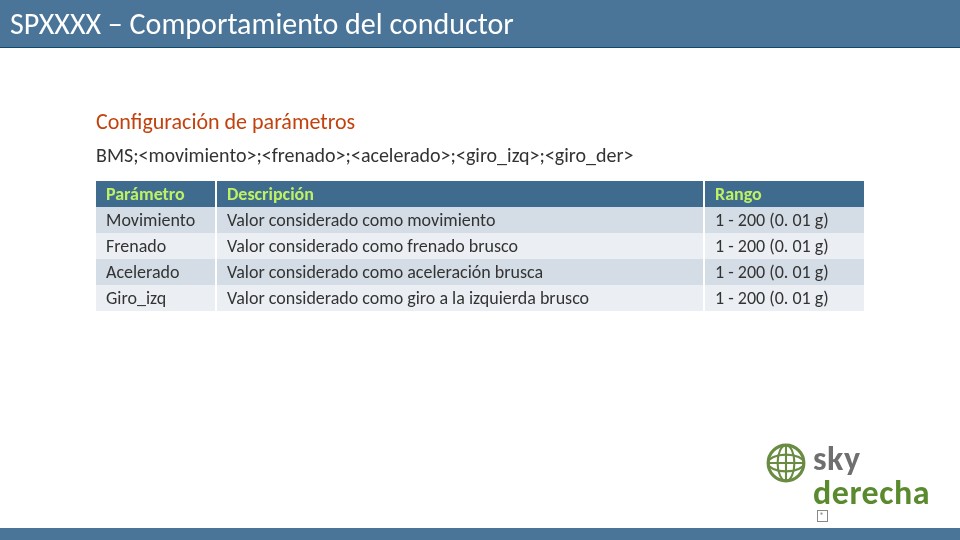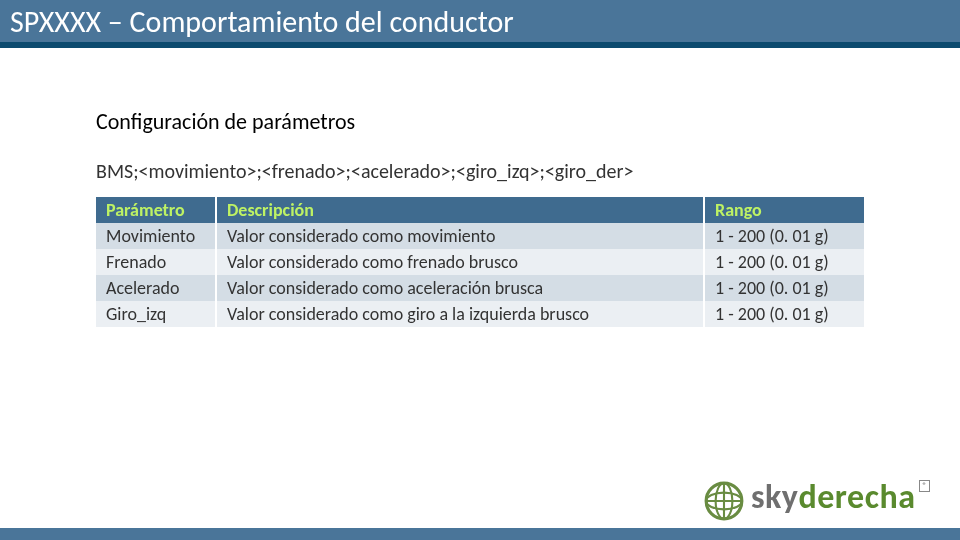--- a/index.html
+++ b/index.html
@@ -8,31 +8,31 @@
 
   .title-bar {
     background: #4a7599;
     color: #fff;
     height: 48px;
     display: flex;
     align-items: center;
     padding: 0 10px;
     font-size: 30px;
     font-weight: 400;
-    border-bottom: 6px solid #0c4a6e;
+    border-bottom: 1px solid #0c4a6e;
   }
 
   .content {
     padding: 60px 96px 0 96px;
   }
   .section-heading {
     font-size: 22px;
-    color: #000000;
+    color: #c2410c;
     font-weight: 400;
-    margin-bottom: 24px;
+    margin-bottom: 8px;
   }
   .command-line {
     font-size: 20px;
     color: #333;
     margin-bottom: 14px;
   }
 
   table.param-table {
     width: 100%;
     border-collapse: collapse;
@@ -76,20 +76,21 @@
   }
   .logo-icon svg { width: 42px; height: 42px; display: block; }
   .logo-text {
     font-size: 34px;
     font-weight: 600;
     color: #6f6f6f;
     letter-spacing: 0.5px;
     line-height: 1;
     display: flex;
     align-items: flex-start;
+    flex-direction: column;
   }
   .logo-text .accent { color: #5a8a2e; }
   .logo-reg {
     font-size: 8px;
     border: 1px solid #888;
     color: #888;
     padding: 0 2px;
     margin-left: 4px;
     line-height: 1.2;
     align-self: flex-start;

